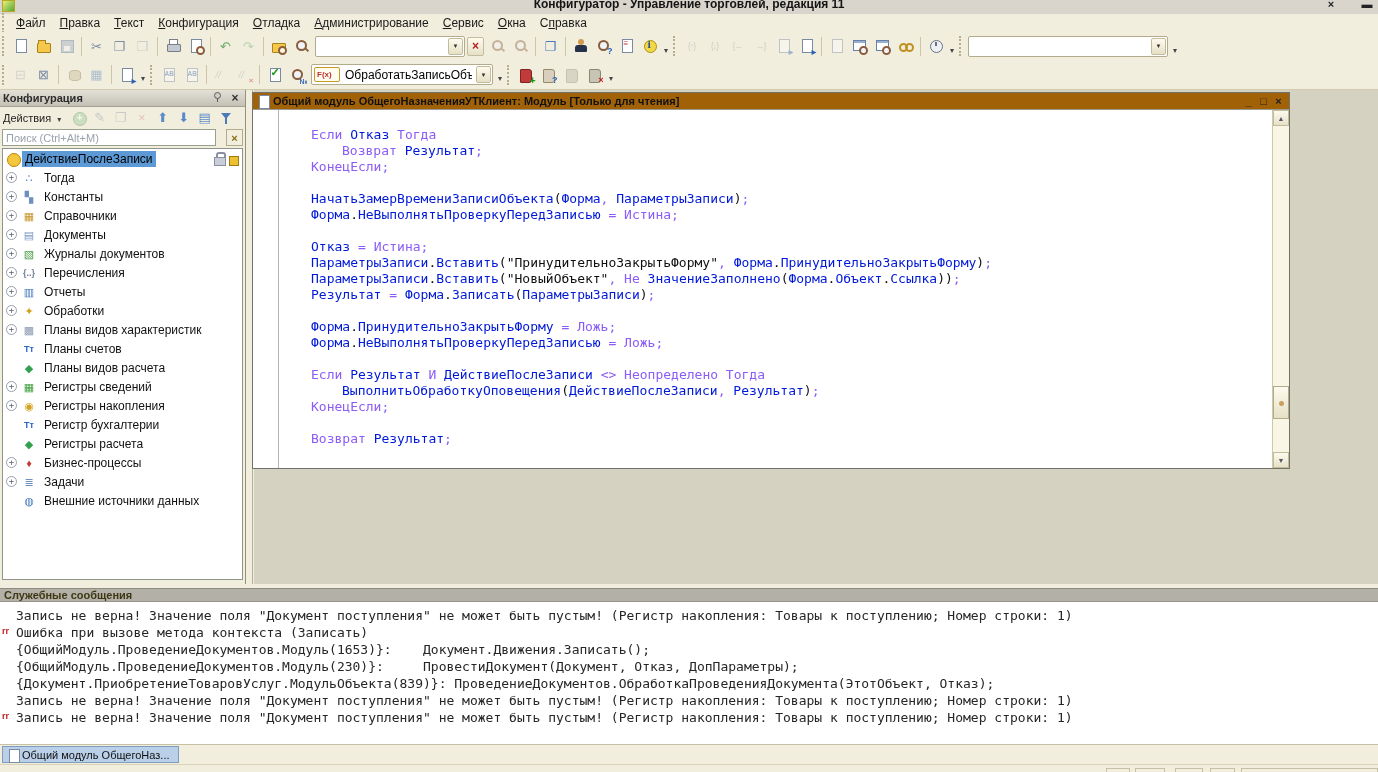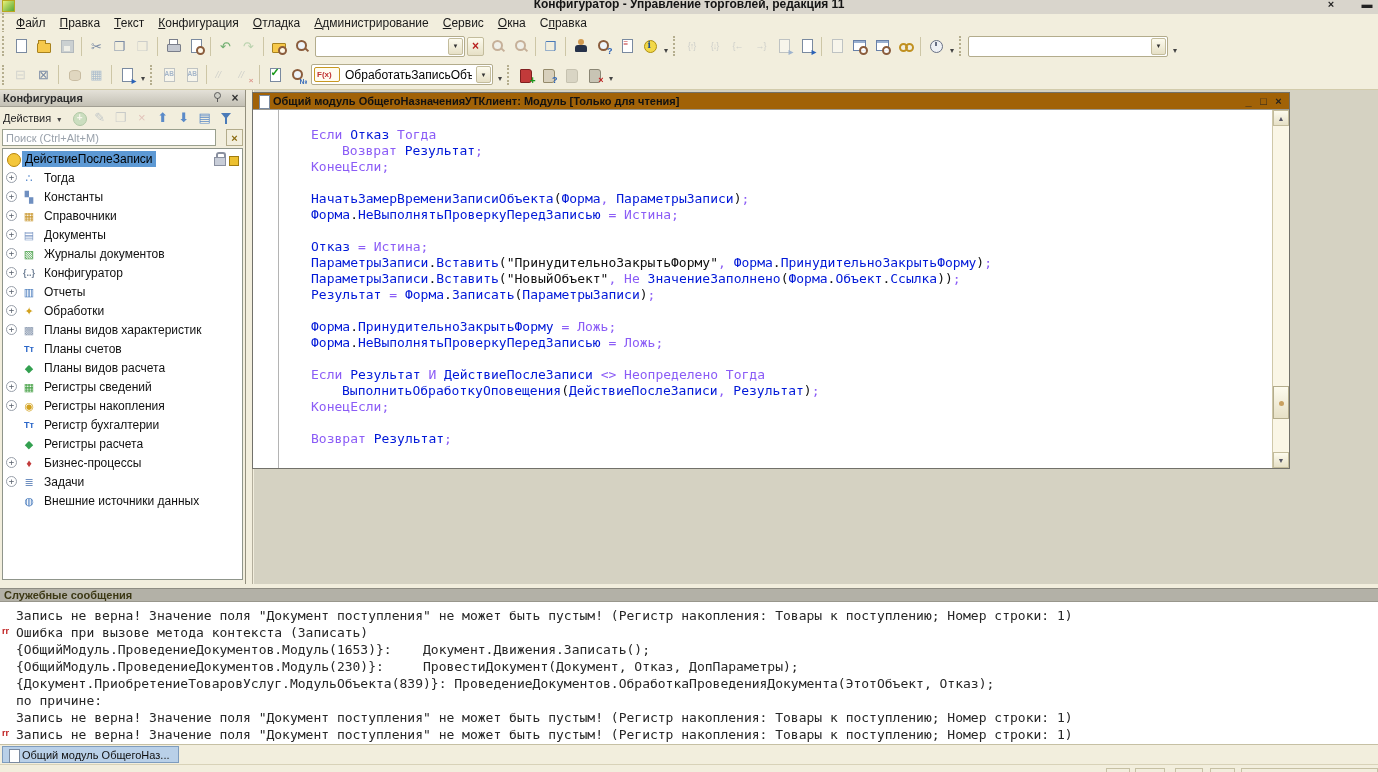--- a/index.html
+++ b/index.html
@@ -425,21 +425,21 @@
           <span class="lbl">Документы</span>
         </div>
         <div class="trow">
           <span class="exp">+</span>
           <span class="tico" style="color: rgb(63, 155, 63);">▧</span>
           <span class="lbl">Журналы документов</span>
         </div>
         <div class="trow">
           <span class="exp">+</span>
           <span class="tico txt" style="color: rgb(110, 127, 149);">{..}</span>
-          <span class="lbl">Конфигуратор</span>
+          <span class="lbl">Перечисления</span>
         </div>
         <div class="trow">
           <span class="exp">+</span>
           <span class="tico" style="color: rgb(63, 116, 185);">▥</span>
           <span class="lbl">Отчеты</span>
         </div>
         <div class="trow">
           <span class="exp">+</span>
           <span class="tico" style="color: rgb(210, 161, 29);">✦</span>
           <span class="lbl">Обработки</span>
@@ -541,24 +541,20 @@
         <div class="ml">
           <span class="mmark"></span>
           <span class="mtext">{ОбщийМодуль.ПроведениеДокументов.Модуль(230)}:     ПровестиДокумент(Документ, Отказ, ДопПараметры);</span>
         </div>
         <div class="ml">
           <span class="mmark"></span>
           <span class="mtext">{Документ.ПриобретениеТоваровУслуг.МодульОбъекта(839)}: ПроведениеДокументов.ОбработкаПроведенияДокумента(ЭтотОбъект, Отказ);</span>
         </div>
         <div class="ml">
           <span class="mmark"></span>
-          <span class="mtext">по причине:</span>
-        </div>
-        <div class="ml">
-          <span class="mmark"></span>
           <span class="mtext">Запись не верна! Значение поля "Документ поступления" не может быть пустым! (Регистр накопления: Товары к поступлению; Номер строки: 1)</span>
         </div>
         <div class="ml">
           <span class="mmark">rr</span>
           <span class="mtext">Запись не верна! Значение поля "Документ поступления" не может быть пустым! (Регистр накопления: Товары к поступлению; Номер строки: 1)</span>
         </div>
       </div>
   </div>
 
   <div id="taskbar">

